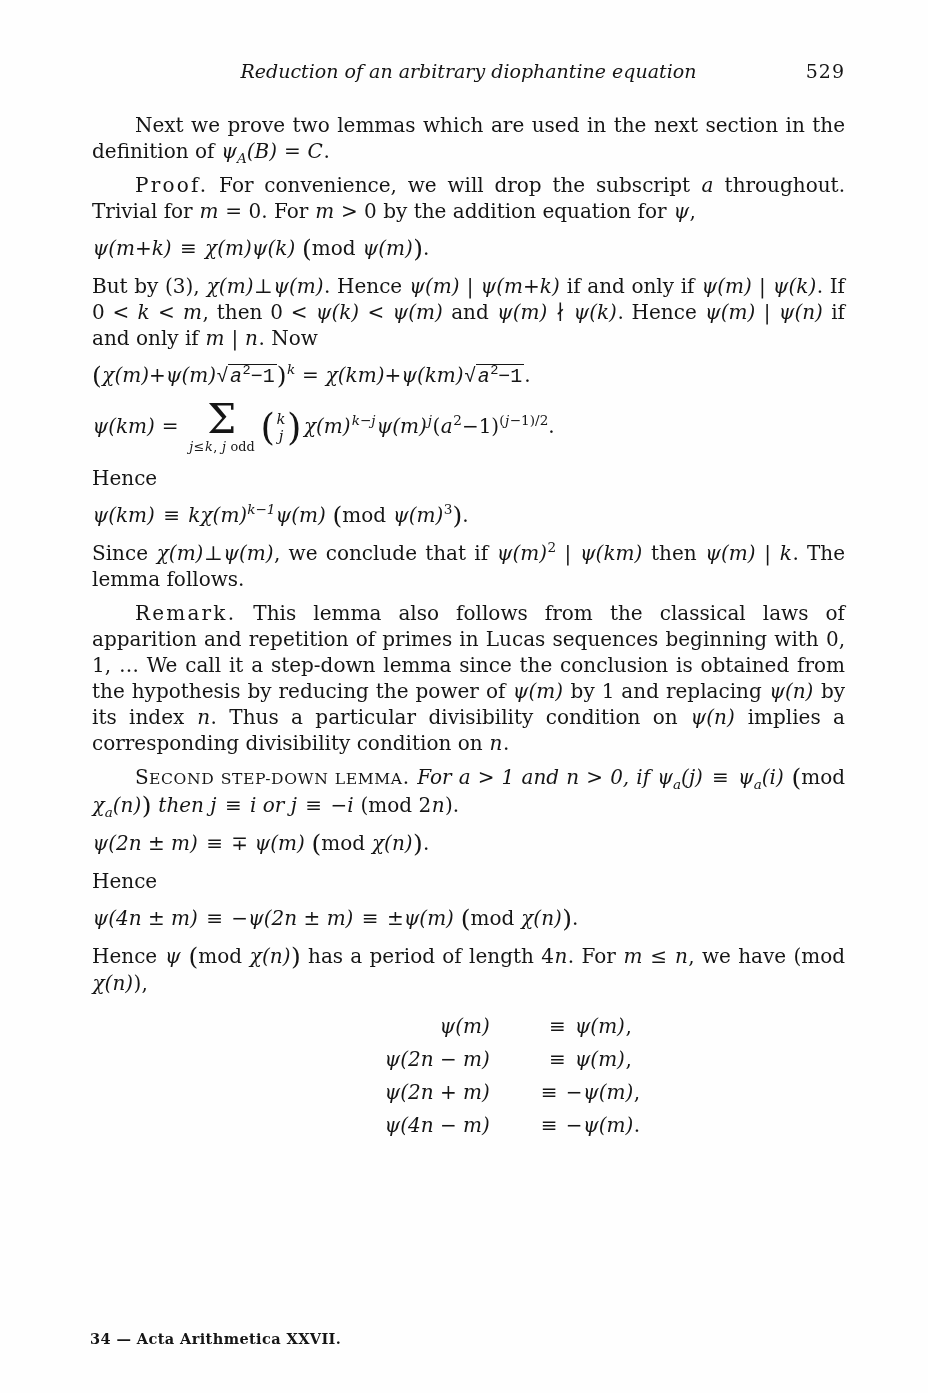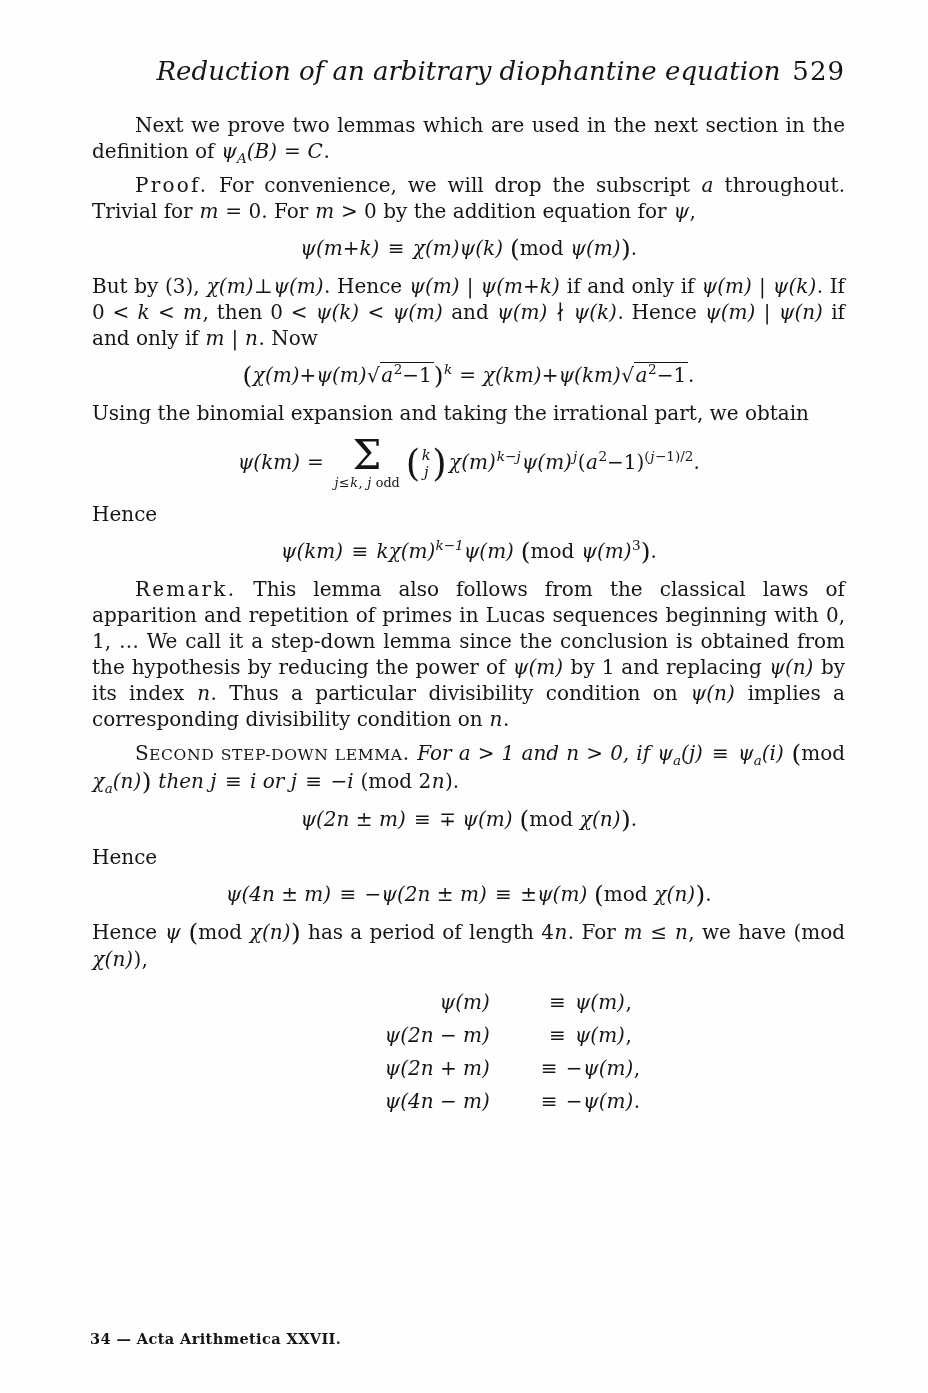--- a/index.html
+++ b/index.html
@@ -14,48 +14,48 @@
     line-height:26px;
     overflow:hidden;
     box-sizing:border-box;
     padding:58px 83px 0 92px;
     text-align:justify;
   }
   .running-head{
     position:relative;
     text-align:center;
     font-style:italic;
-    font-size:26px;
+    font-size:19px;
     margin-bottom:28px;
     white-space:nowrap;
   }
   .running-head .pageno{
     position:absolute;
     right:0;top:0;
     font-style:normal;
     letter-spacing:1px;
     margin-left:24px;
   }
   p{margin:8px 0;}
   .indent{text-indent:43px;}
   .noindent{text-indent:0;}
   .sc{font-size:0.78em;letter-spacing:0.6px;}
   .lem-label{letter-spacing:0.4px;}
   .spaced{letter-spacing:2.2px;}
   .eq{
-    text-align:center;
+    text-align:left;
     margin:11px 0;
     text-indent:0;
     white-space:nowrap;
   }
   .rel{font-style:normal;padding:0 2px;}
   i{padding:0 0.5px;}
   sup,sub{font-size:0.68em;line-height:0;}
   .bp{font-size:1.25em;vertical-align:-0.08em;}
-  .sqrt{white-space:nowrap;}
+  .sqrt{white-space:nowrap;font-family:Liberation Mono, monospace;}
   .sqrt .radix{font-style:normal;}
   .sqrt .rad{border-top:1.5px solid #151515;padding:0 2px 0 1px;}
   .sum{
     display:inline-flex;flex-direction:column;align-items:center;
     vertical-align:middle;margin:0 6px 0 4px;
   }
   .sum .sg{font-size:2.05em;line-height:0.92;font-style:normal;}
   .sum .lim{font-size:0.64em;line-height:1.1;margin-top:1px;white-space:nowrap;}
   .binom{display:inline-flex;align-items:center;vertical-align:middle;margin-right:2px;}
   .binom .bpp{font-size:1.85em;line-height:0.85;font-style:normal;}
@@ -94,38 +94,38 @@
 
 
   <p class="indent"><span class="spaced">Proof.</span> For convenience, we will drop the subscript <i>a</i> throughout. Trivial for <i>m</i> = 0. For <i>m</i> &gt; 0 by the addition equation for <i>ψ</i>,</p>
 
   <div class="eq"><i>ψ(m+k) <span class="rel">≡</span> χ(m)ψ(k)</i> <span class="bp">(</span>mod <i>ψ(m)</i><span class="bp">)</span>.</div>
 
   <p class="noindent">But by (3), <i>χ(m)</i>⊥<i>ψ(m)</i>. Hence <i>ψ(m)</i> | <i>ψ(m+k)</i> if and only if <i>ψ(m)</i> | <i>ψ(k)</i>. If 0 &lt; <i>k</i> &lt; <i>m</i>, then 0 &lt; <i>ψ(k)</i> &lt; <i>ψ(m)</i> and <i>ψ(m)</i> ∤ <i>ψ(k)</i>. Hence <i>ψ(m)</i> | <i>ψ(n)</i> if and only if <i>m</i> | <i>n</i>. Now</p>
 
   <div class="eq"><span class="bp">(</span><i>χ(m)+ψ(m)</i><span class="sqrt"><span class="radix">√</span><span class="rad"><i>a</i><sup>2</sup>−1</span></span><span class="bp">)</span><sup><i>k</i></sup> = <i>χ(km)+ψ(km)</i><span class="sqrt"><span class="radix">√</span><span class="rad"><i>a</i><sup>2</sup>−1</span></span>.</div>
 
-  <p class="noindent">Using the binomial expansion and taking the irrational part, we obtain</p>
 
   <div class="eq"><i>ψ(km)</i> = <span class="sum">
         <span class="sg">Σ</span>
         <span class="lim"><i>j</i>≤<i>k</i>, <i>j</i> odd</span>
       </span><span class="binom">
         <span class="bpp">(</span>
         <span class="bst">
           <i>k</i>
           <i>j</i>
         </span>
         <span class="bpp">)</span>
       </span><i>χ(m)</i><sup><i>k−j</i></sup><i>ψ(m)</i><sup><i>j</i></sup>(<i>a</i><sup>2</sup>−1)<sup>(<i>j</i>−1)/2</sup>.</div>
 
   <p class="noindent">Hence</p>
 
   <div class="eq"><i>ψ(km) <span class="rel">≡</span> kχ(m)<sup>k−1</sup>ψ(m)</i> <span class="bp">(</span>mod <i>ψ(m)</i><sup>3</sup><span class="bp">)</span>.</div>
 
+  <p class="noindent">Since <i>χ(m)</i>⊥<i>ψ(m)</i>, we conclude that if <i>ψ(m)</i><sup>2</sup> | <i>ψ(km)</i> then <i>ψ(m)</i> | <i>k</i>. The lemma follows.</p>
 
   <p class="indent"><span class="spaced">Remark.</span> This lemma also follows from the classical laws of apparition and repetition of primes in Lucas sequences beginning with 0, 1, … We call it a step-down lemma since the conclusion is obtained from the hypothesis by reducing the power of <i>ψ(m)</i> by 1 and replacing <i>ψ(n)</i> by its index <i>n</i>. Thus a particular divisibility condition on <i>ψ(n)</i> implies a corresponding divisibility condition on <i>n</i>.</p>
 
   <p class="indent"><span class="lem-label">S<span class="sc">ECOND STEP-DOWN LEMMA</span>.</span> <i>For a &gt; 1 and n &gt; 0, if ψ<sub>a</sub>(j) <span class="rel">≡</span> ψ<sub>a</sub>(i)</i> <span class="bp">(</span>mod <i>χ<sub>a</sub>(n)</i><span class="bp">)</span> <i>then j <span class="rel">≡</span> i or j <span class="rel">≡</span> −i</i> (mod 2<i>n</i>).</p>
 
 
   <div class="eq"><i>ψ(2n ± m) <span class="rel">≡</span> ∓ ψ(m)</i> <span class="bp">(</span>mod <i>χ(n)</i><span class="bp">)</span>.</div>
 
   <p class="noindent">Hence</p>
 

